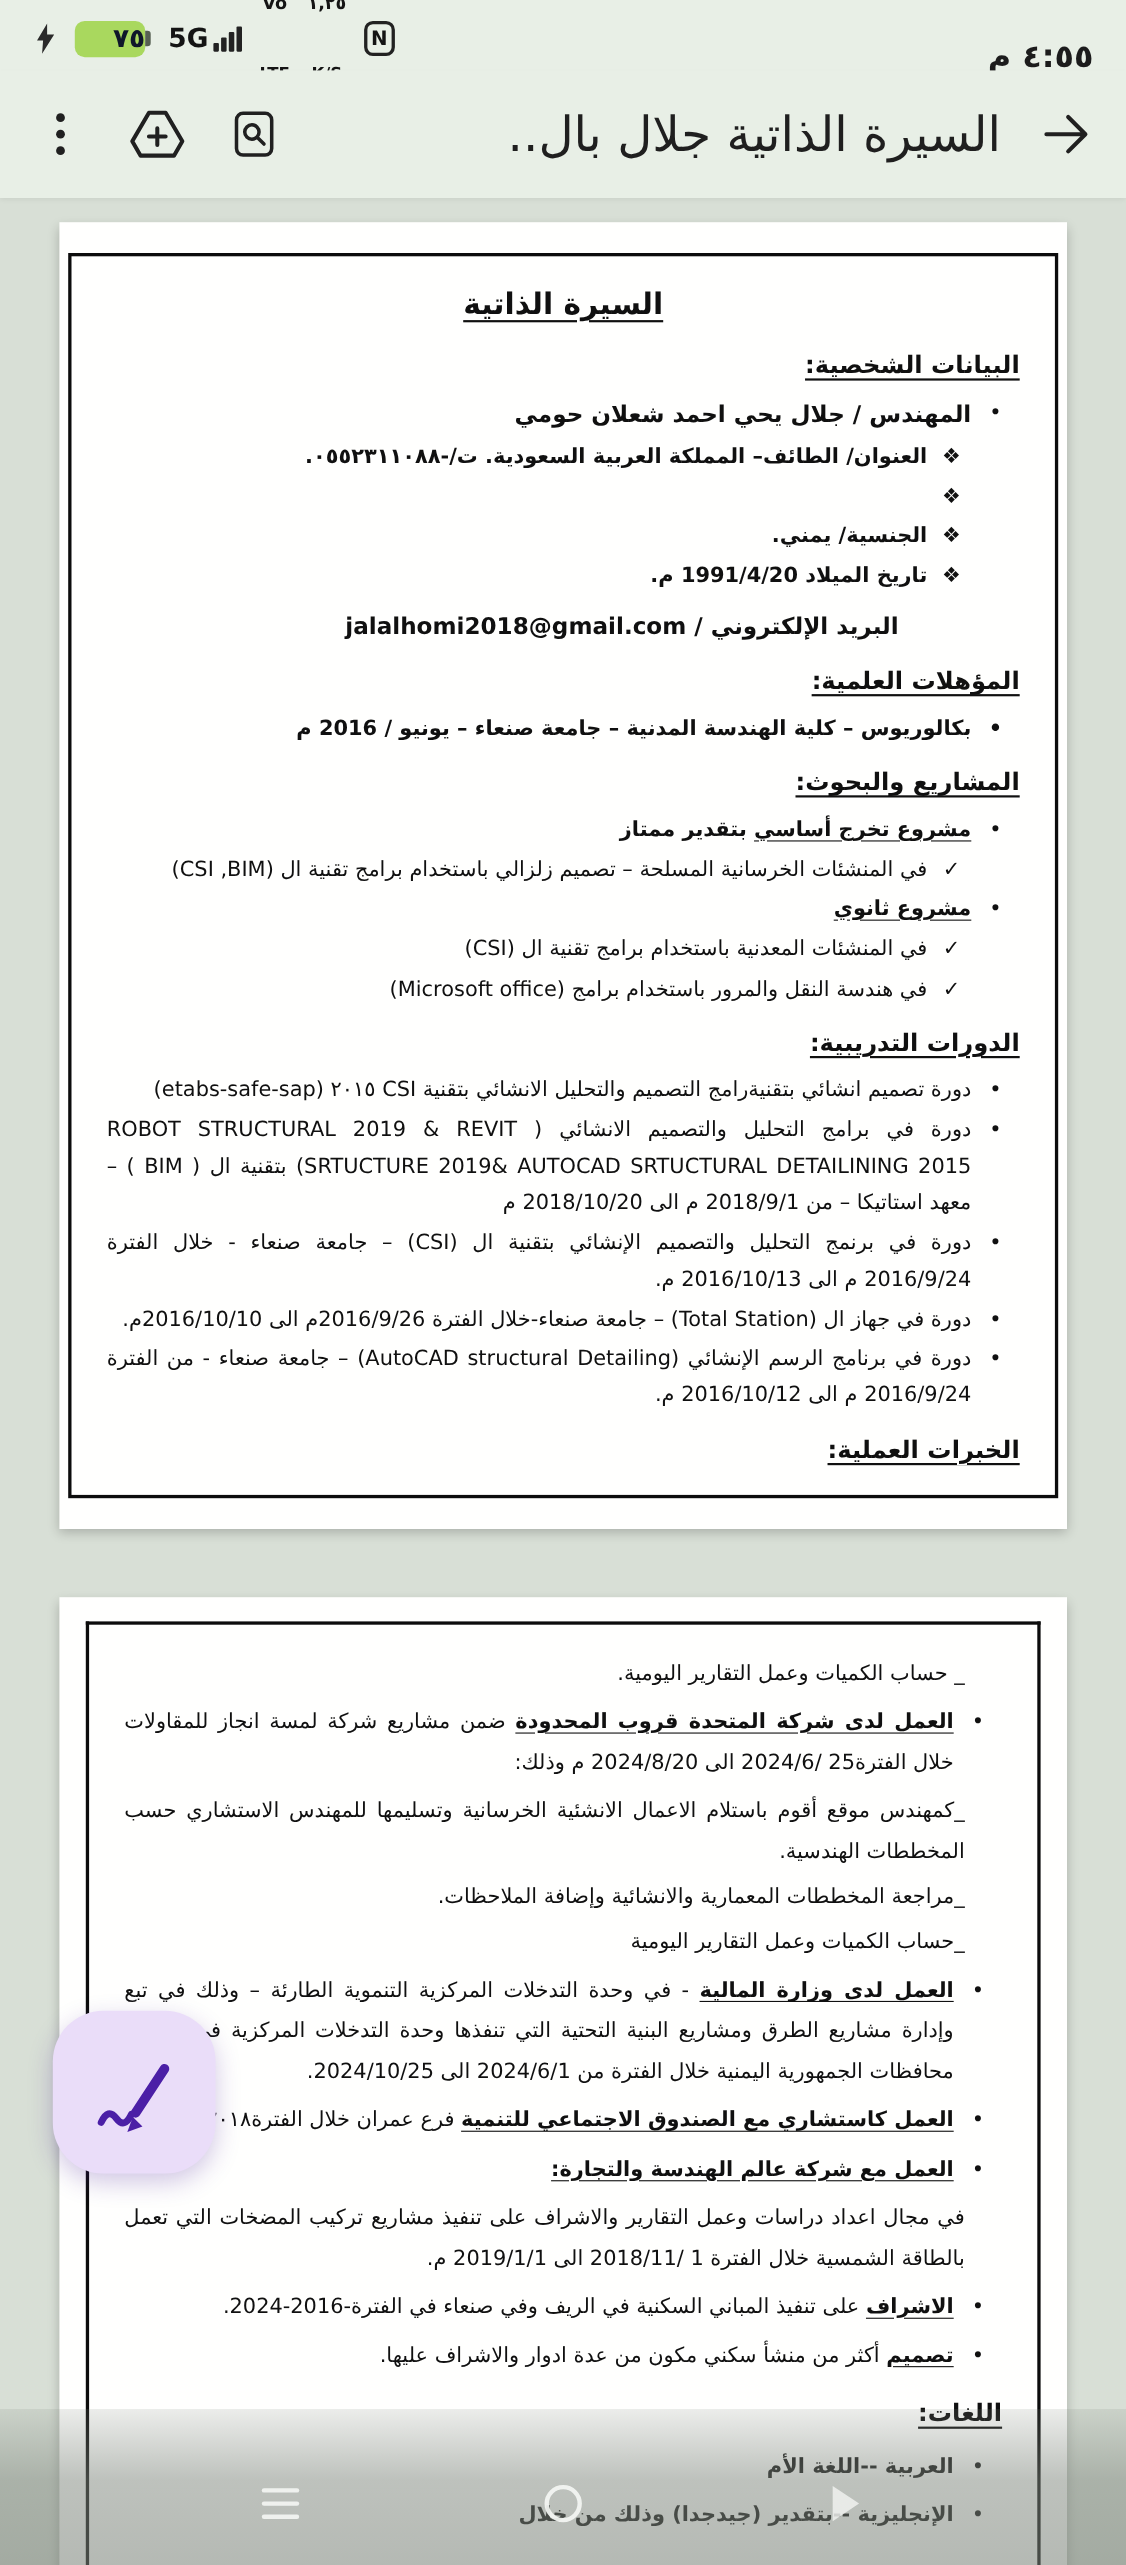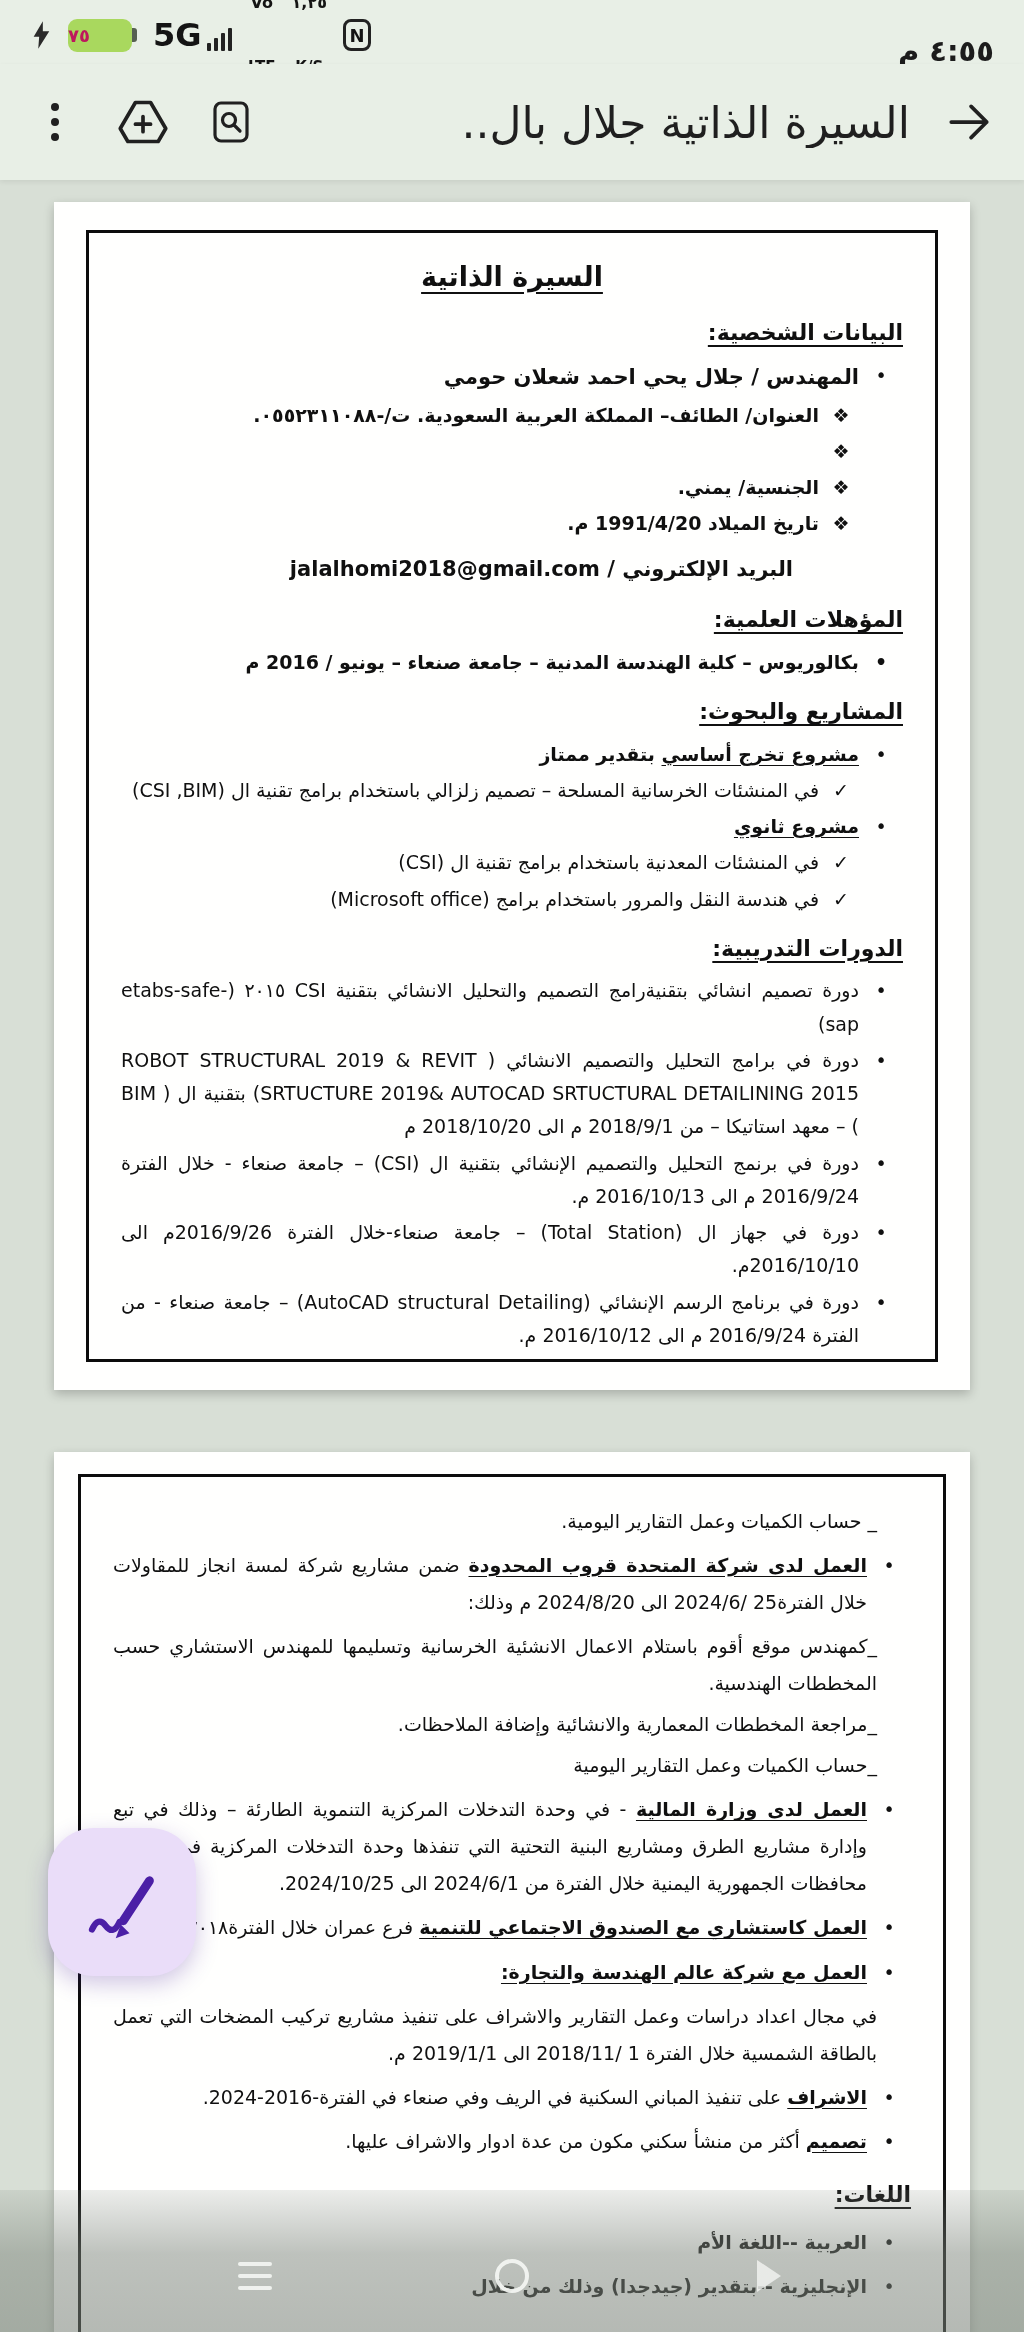--- a/index.html
+++ b/index.html
@@ -7,24 +7,24 @@
   .screen { position:relative; width:1024px; height:2332px; margin:0 auto; overflow:hidden;
             background:#d8dfd6; direction:rtl; color:#141414; }
 
   
   .chrome { background:#e8efe6; }
   .status-bar { height:64px; display:flex; align-items:center; justify-content:space-between; padding:6px 30px 0; }
   .time { font-size:29px; font-weight:bold; color:#1c1c1c;margin-top:32px; }
   .sb-icons { display:flex; direction:ltr; align-items:center; gap:16px; }
   .batt { display:flex; align-items:center; }
   .batt-body { width:64px; height:33px; background:#a9d85e; border-radius:9px; display:flex;
-               align-items:center; justify-content:flex-start; font-size:18px; font-weight:bold; color:#be185d; }
+               align-items:center; justify-content:flex-end; font-size:24px; font-weight:bold; color:#0f172a; }
   .batt-nub { width:5px; height:14px; background:#566052; border-radius:0 3px 3px 0; }
   .net-group { display:flex; align-items:flex-end; gap:5px; }
-  .net5g { font-size:32px; font-weight:bold; line-height:1; }
+  .net5g { font-size:24px; font-weight:bold; line-height:1; }
   .bars { display:flex; align-items:flex-end; gap:2.5px; }
   .bars i { display:block; width:4.5px; background:#222; border-radius:1px; }
   .bars i:nth-child(1){height:8px}.bars i:nth-child(2){height:13px}
   .bars i:nth-child(3){height:18px}.bars i:nth-child(4){height:23px}
   .stack { display:flex; flex-direction:column; line-height:1.05; text-align:center; }
   .stack .top { font-size:16px; font-weight:bold; }
   .stack .bot { font-size:15px; font-weight:bold;margin-top:48px; }
   .nfc-badge { min-width:28px; height:32px; border:3px solid #222; border-radius:8px; display:flex;
                align-items:center; justify-content:center; font-size:18px; font-weight:bold; padding:0 2px; }
 
@@ -33,21 +33,21 @@
              box-shadow:0 2px 5px rgba(0,0,0,.07); position:relative; z-index:3; background:#e8efe6; }
   .icon-btn { background:none; border:none; cursor:pointer; display:flex; align-items:center; justify-content:center;
               width:58px; height:58px; flex:none; }
   .app-title { flex:1; min-width:0; font-size:44px; color:#1f1f1f; white-space:nowrap; overflow:hidden; }
   .dots { display:flex; flex-direction:column; gap:7px; }
   .dots b { width:8px; height:8px; border-radius:50%; background:#202020; }
 
   
   .content { position:absolute; top:180px; left:0; right:0; bottom:0; background:#d8dfd6; overflow:hidden; }
   .doc-page { background:#fffffe; margin:0 54px; box-shadow:0 4px 10px rgba(0,0,0,.22); }
-  .page1 { margin-top:22px; height:1188px; padding:28px 32px; }
+  .page1 { margin-top:22px; height:1188px; padding:28px 8px; }
   .page2 { margin-top:62px; height:1120px; padding:22px 24px 0; }
   .bbox  { border:3px solid #0c0c0c; height:100%; padding:16px 32px 10px; overflow:hidden;
            font-size:19px; line-height:1.75; text-align:justify; color:#101010; }
   .bbox2 { border:3px solid #0c0c0c; border-bottom:none; height:1200px; padding:22px 32px;
            font-size:19px; line-height:1.95; text-align:justify; color:#101010; }
   .doc-title { text-align:center; font-size:27px; font-weight:bold; text-decoration:underline;
                text-underline-offset:6px; margin:4px 0 14px; }
   .sec-h { font-size:22px; font-weight:bold; text-decoration:underline; text-underline-offset:5px; margin:14px 0 6px; }
   .li { display:flex; gap:12px; margin:3px 0; }
   .mk { flex:none; width:20px; text-align:center; }

